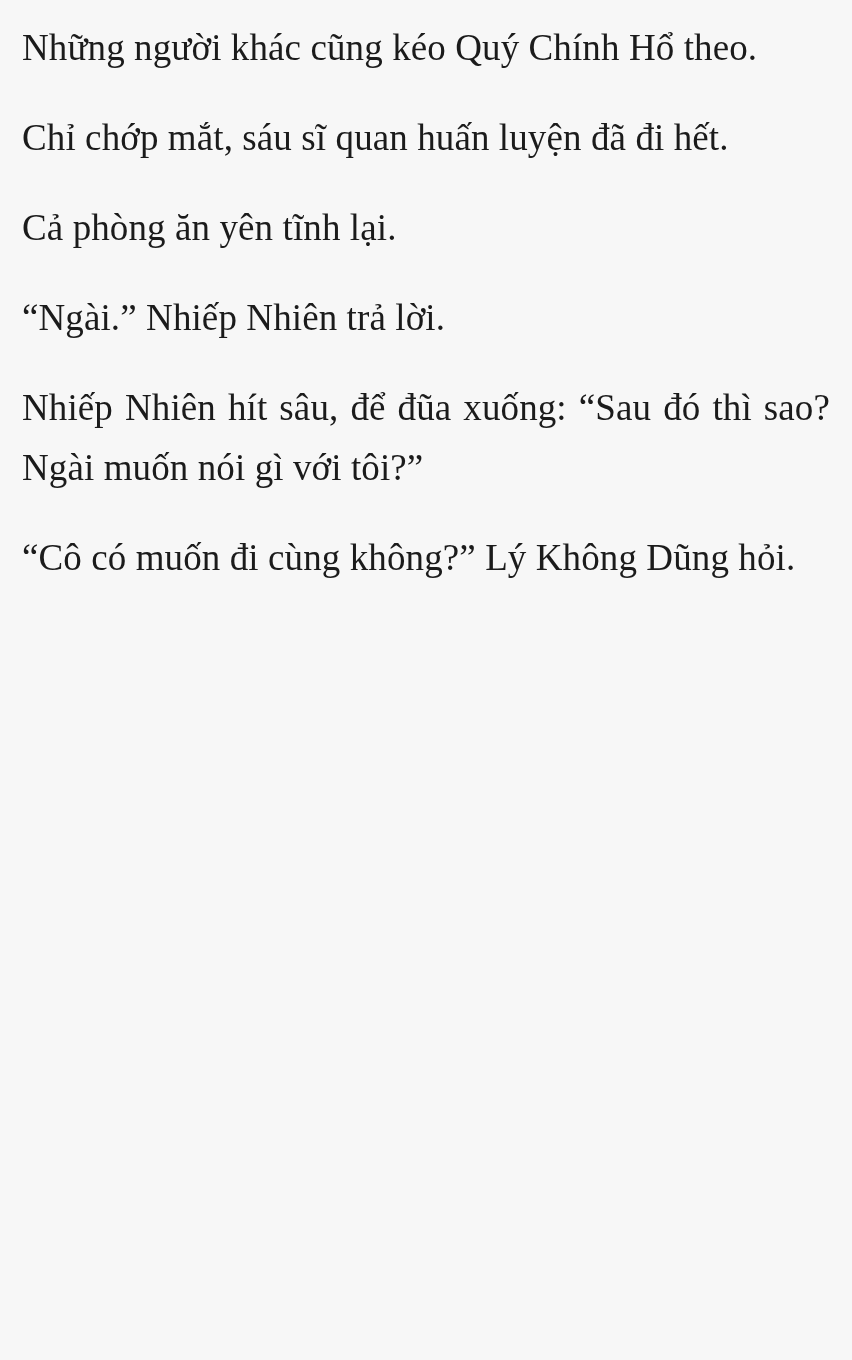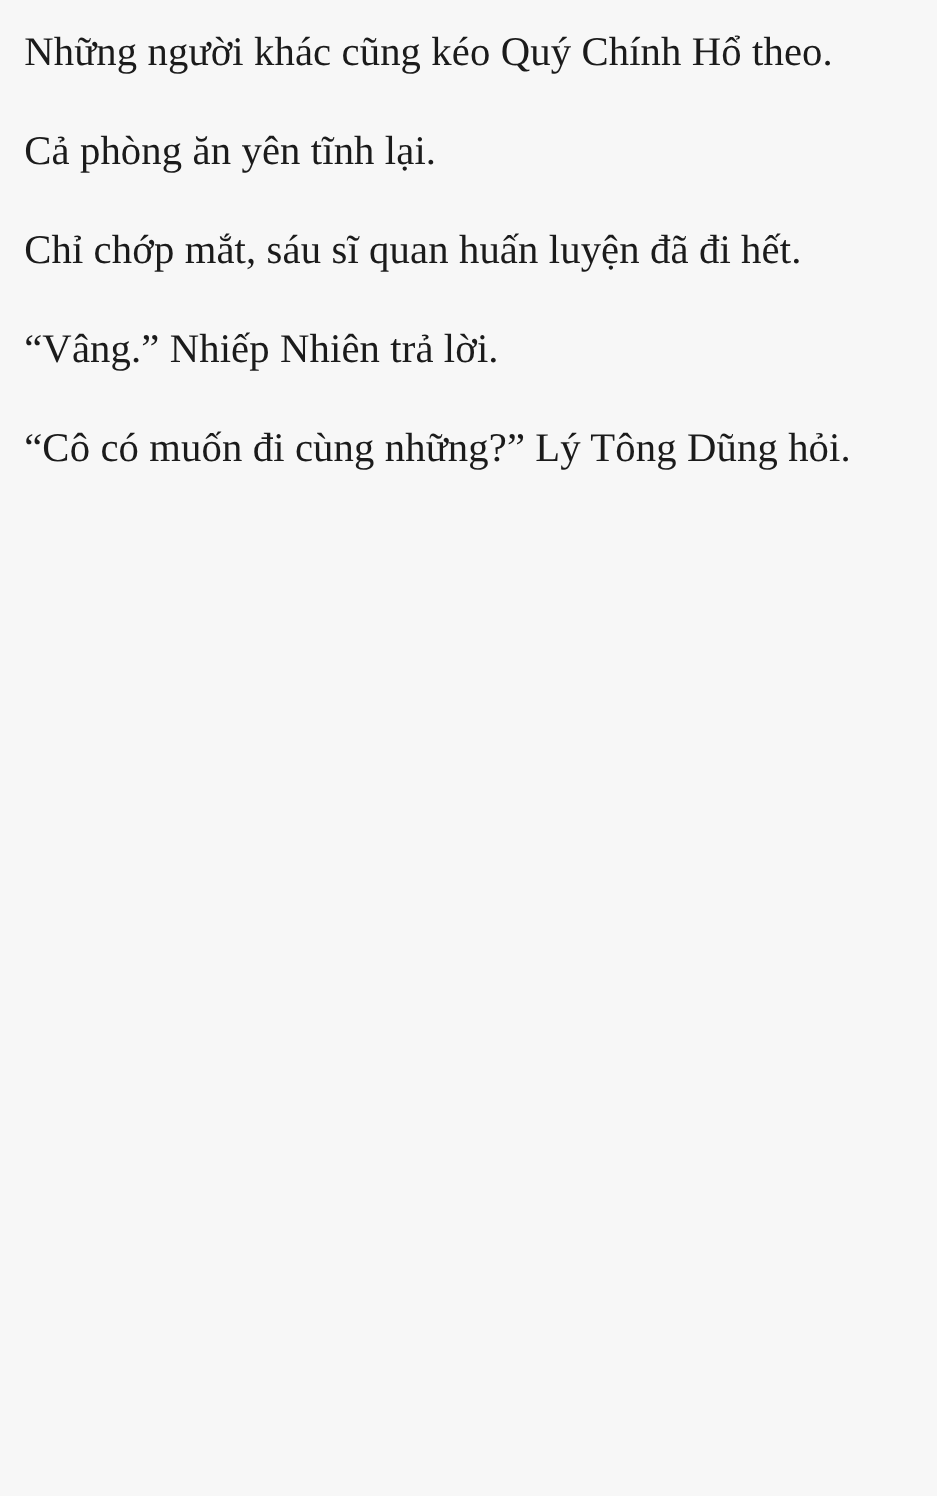--- a/index.html
+++ b/index.html
@@ -34,17 +34,18 @@
   }
   .para.last-line-left {
     text-align-last: left;
   }
 </style>
 </head>
 <body>
 
 <div id="reader">
   <p class="para last-line-left">Những người khác cũng kéo Quý Chính Hổ theo.</p>
+  <p class="para last-line-left">Chỉ chớp mắt, sáu sĩ quan huấn luyện đã đi hết.</p>
   <p class="para last-line-left">Cả phòng ăn yên tĩnh lại.</p>
-  <p class="para last-line-left">Chỉ chớp mắt, sáu sĩ quan huấn luyện đã đi hết.</p>
-  <p class="para last-line-left">“Vâng.” Nhiếp Nhiên trả lời.</p>
-  <p class="para last-line-left">“Cô có muốn đi cùng những?” Lý Tông Dũng hỏi.</p>
+  <p class="para last-line-left">“Ngài.” Nhiếp Nhiên trả lời.</p>
+  <p class="para last-line-left">Nhiếp Nhiên hít sâu, để đũa xuống: “Sau đó thì sao? Ngài muốn nói gì với tôi?”</p>
+  <p class="para last-line-left">“Cô có muốn đi cùng không?” Lý Không Dũng hỏi.</p>
 </div>
 
 </body></html>

